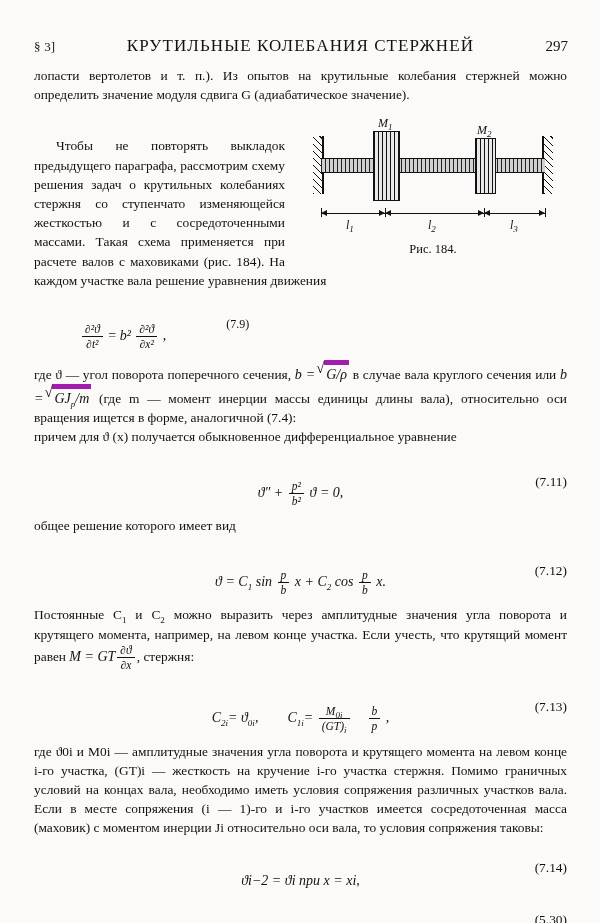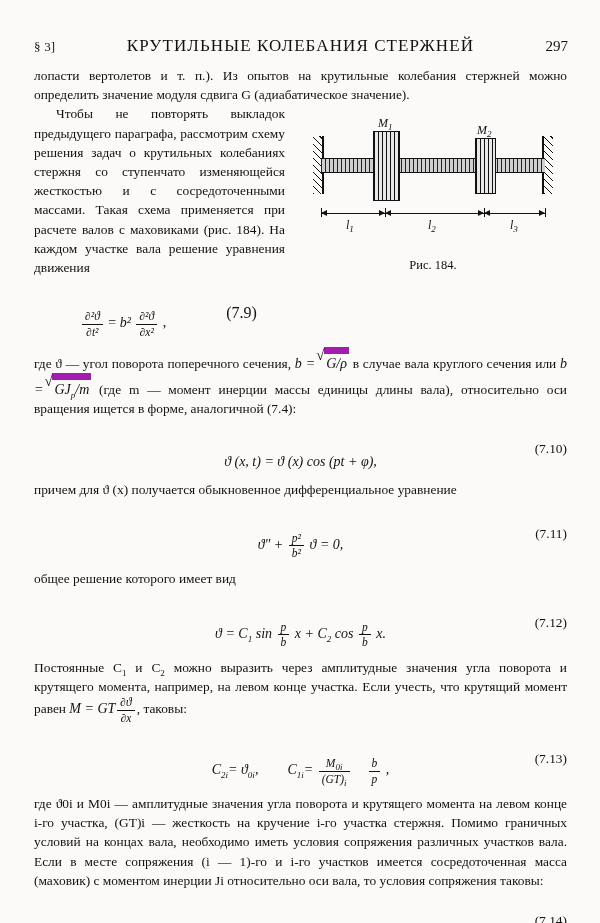--- a/index.html
+++ b/index.html
@@ -58,36 +58,37 @@
     line-height: 19.2px;
     text-align: justify;
   }
   p {
     margin: 0 0 0 0;
     text-align: justify;
     text-justify: inter-word;
   }
   p.ind {
     text-indent: 22px;
+    margin-top: 32px;
   }
   
   .figwrap {
     float: right;
     width: 268px;
     margin: 4px 0 6px 14px;
   }
   .figure {
     position: relative;
     width: 268px;
     height: 128px;
   }
   .fig-caption {
     text-align: center;
     font-size: 12.5px;
-    margin-top: 20px;
+    margin-top: 4px;
   }
   .eq {
     display: block;
     text-align: center;
     position: relative;
     margin: 9px 0 9px 0;
   }
   .eq .tag {
     position: absolute;
     right: 0;
@@ -135,21 +136,21 @@
   }
   .sqrt:before {
     content: "\221A";
     position: absolute;
     left: 0;
     top: -1px;
     font-size: 15px;
     font-style: normal;
   }
   .sqrt > .rad {
-    border-top: 7px solid #a21caf;
+    border-top: 5px solid #a21caf;
     padding: 0 2px;
     display: inline-block;
   }
   sub, sup {
     font-size: 9px;
     line-height: 0;
   }
   
   .shaft {
     position: absolute;
@@ -333,32 +334,26 @@
           </span>
           <span class="mathu">=</span>
           <span>b²</span>
           <span class="frac">
             <span class="num">∂²ϑ</span>
             <span class="den">∂x²</span>
           </span>
           <span class="mathu">,</span>
         </span>
         <span style="width:60px;"></span>
-        <span class="mathu" style="font-size:16px;">(7.9)</span>
+        <span class="mathu" style="font-size:12px;">(7.9)</span>
       </div>
     </div>
 
     <p><span>где ϑ — угол поворота поперечного сечения, </span><span class="math">b =<span class="sqrt"><span class="rad">G/ρ</span></span></span><span> в случае вала круглого сечения или </span><span class="math">b =<span class="sqrt"><span class="rad">GJ<sub>p</sub>/m</span></span></span><span> (где m — момент инерции массы единицы длины вала), относительно оси вращения ищется в форме, аналогичной (7.4):</span></p>
 
-    <div class="eq">
-      <div class="eqrow">
-        <span class="math">ϑ (x,  t) = ϑ (x) cos (pt + φ),</span>
-      </div>
-      <span class="tag">(7.10)</span>
-    </div>
 
     <p>причем для ϑ (x) получается обыкновенное дифференциальное уравнение</p>
 
     <div class="eq">
       <div class="eqrow">
         <span class="math">
           <span>ϑ″ +</span>
           <span class="frac">
             <span class="num">p²</span>
             <span class="den">b²</span>
@@ -383,21 +378,21 @@
           <span class="frac">
             <span class="num">p</span>
             <span class="den">b</span>
           </span>
           <span>x.</span>
         </span>
       </div>
       <span class="tag">(7.12)</span>
     </div>
 
-    <p><span>Постоянные C</span><sub>1</sub><span> и C</span><sub>2</sub><span> можно выразить через амплитудные значения угла поворота и крутящего момента, например, на левом конце участка. Если учесть, что крутящий момент равен </span><span class="math">M = GT<span class="frac"><span class="num">∂ϑ</span><span class="den">∂x</span></span></span><span>, таковы:</span></p>
+    <p><span>Постоянные C</span><sub>1</sub><span> и C</span><sub>2</sub><span> можно выразить через амплитудные значения угла поворота и крутящего момента, например, на левом конце участка. Если учесть, что крутящий момент равен </span><span class="math">M = GT<span class="frac"><span class="num">∂ϑ</span><span class="den">∂x</span></span></span><span>, стержня:</span></p>
 
     <div class="eq">
       <div class="eqrow">
         <span class="math">
           <span>C</span><sub>2i</sub><span>= ϑ</span><sub>0i</sub><span>,</span>
           <span style="display:inline-block; width:22px;"></span>
           <span>C</span><sub>1i</sub><span>=</span>
           <span class="frac">
             <span class="num"><span>M</span><sub>0i</sub></span>
             <span class="den"><span>(GT)</span><sub>i</sub></span>

